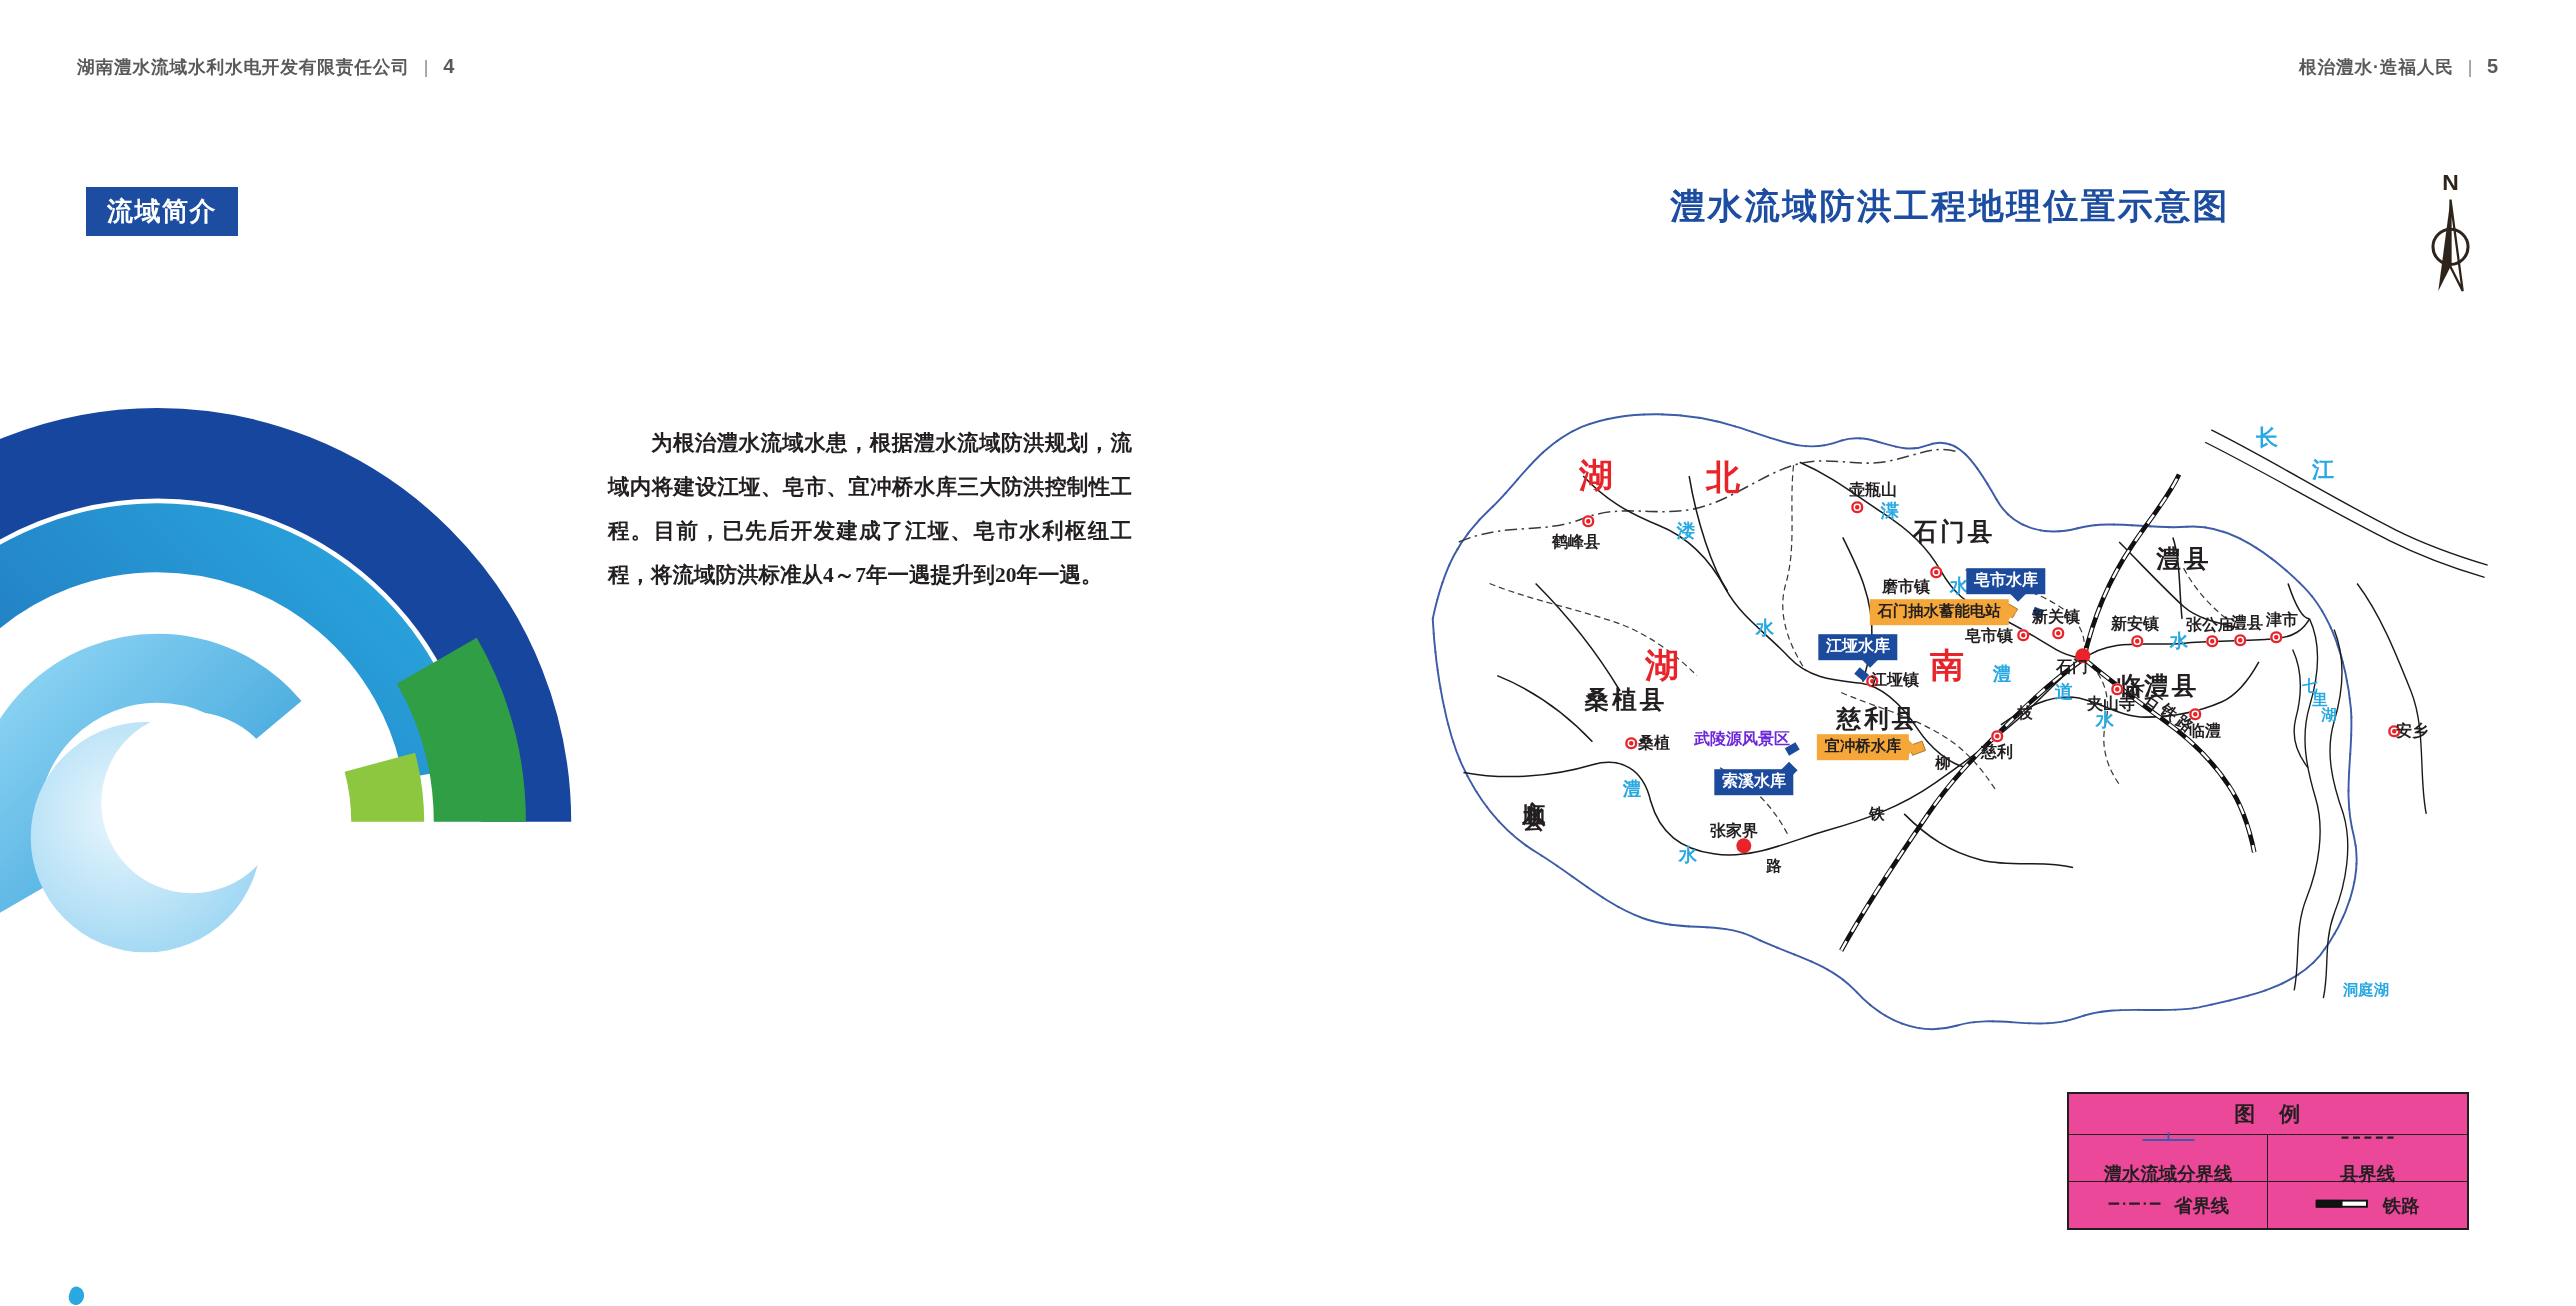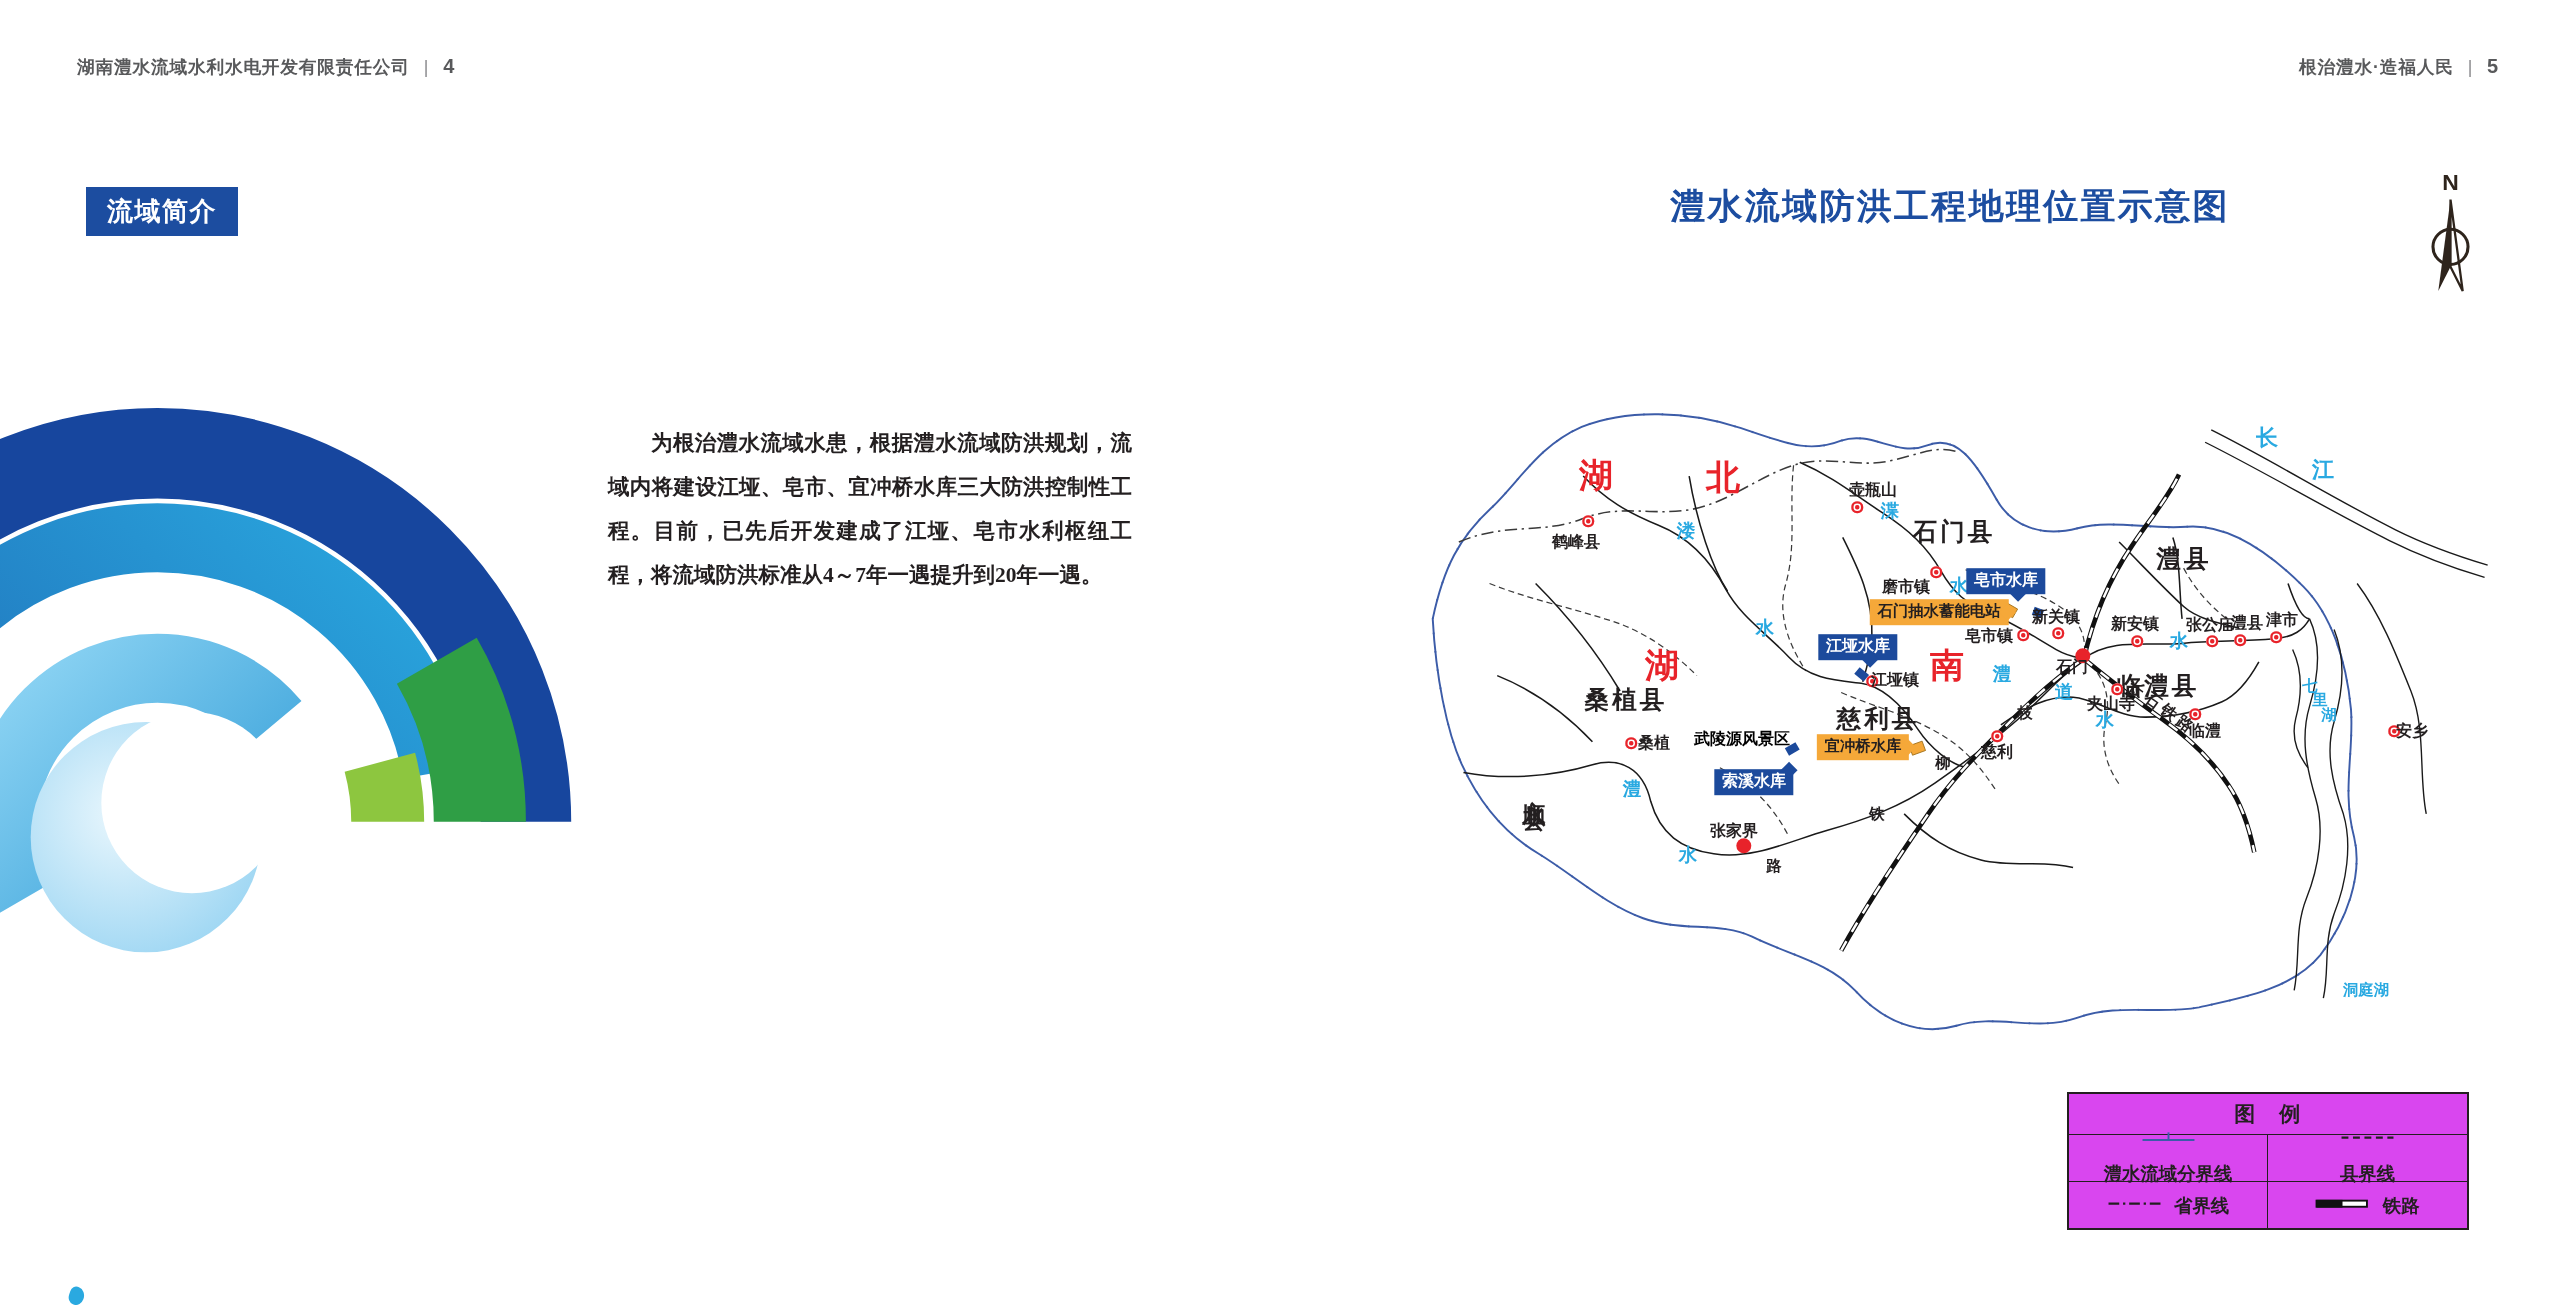--- a/index.html
+++ b/index.html
@@ -27,34 +27,34 @@
   #map-lines{position:absolute;left:0;top:0;}
   #map-labels{position:absolute;left:0;top:0;width:2576px;height:1306px;pointer-events:none;}
   #map-labels span,#map-labels div{position:absolute;transform:translate(-50%,-50%);white-space:nowrap;}
   .t-province{color:#e8232a;font-size:34px;font-weight:bold;}
   .t-county{color:#231f20;font-size:24.6px;font-weight:bold;letter-spacing:3.1px;}
   .t-county-v{color:#231f20;font-size:23px;font-weight:bold;writing-mode:vertical-rl;letter-spacing:4.6px;}
   .t-town{color:#231f20;font-size:16px;font-weight:bold;}
   .t-river{color:#29a9e1;font-size:18.4px;font-weight:bold;}
   .t-river-lg{color:#29a9e1;font-size:22px;font-weight:bold;}
   .t-lake{color:#29a9e1;font-size:15.4px;font-weight:bold;}
-  .t-area{color:#000000;font-size:16px;font-weight:bold;}
+  .t-area{color:#6d28d9;font-size:16px;font-weight:bold;}
   .t-rail{color:#231f20;font-size:16px;font-weight:bold;letter-spacing:3.8px;}
   .t-rail-char{color:#231f20;font-size:15.4px;font-weight:bold;}
   .dot{width:11.5px;height:11.5px;background:#e8232a;border-radius:50%;box-shadow:inset 0 0 0 2.3px #e8232a, inset 0 0 0 3.8px #ffffff;}
   .dot.big{width:15.4px;height:15.4px;box-shadow:none;}
   .cbox{padding:2.3px 7.7px;font-weight:bold;z-index:5;}
   .cbox .arr{position:absolute;width:11.5px;height:11.5px;background:inherit;transform:rotate(45deg);z-index:-1;}
   .cbox-blue{background:#1c4a9c;color:#ffffff;font-size:16px;}
   .cbox-orange{background:#f5a839;color:#231f20;font-size:15.4px;}
   .dir-down .arr{left:58%;bottom:-5.4px;}
   .dir-right .arr{right:-4.6px;top:50%;margin-top:-6.1px;}
   .dir-upright .arr{right:-1.5px;top:-5.4px;}
   
-  #legend{position:absolute;left:2067px;top:1092px;width:398px;background:#d946ef;border:2.3px solid #231f20;}
+  #legend{position:absolute;left:2067px;top:1092px;width:398px;background:#ec4899;border:2.3px solid #231f20;}
   #legend-title{height:40px;border-bottom:1.5px solid #231f20;display:flex;align-items:center;justify-content:center;
                 font-size:21px;font-weight:bold;letter-spacing:1.5px;}
   #legend-grid{display:grid;grid-template-columns:1fr 1fr;}
   .legend-cell{height:46px;display:flex;align-items:center;justify-content:center;gap:12.3px;}
   .legend-cell:nth-child(odd){border-right:1.5px solid #231f20;}
   .legend-cell:nth-child(-n+2){border-bottom:1.5px solid #231f20;flex-direction:column;}
   .legend-label{font-size:18.4px;font-weight:bold;}
   
   #compass{position:absolute;left:2420px;top:167px;}
   #compass text{font-family:"Liberation Sans",sans-serif;}

